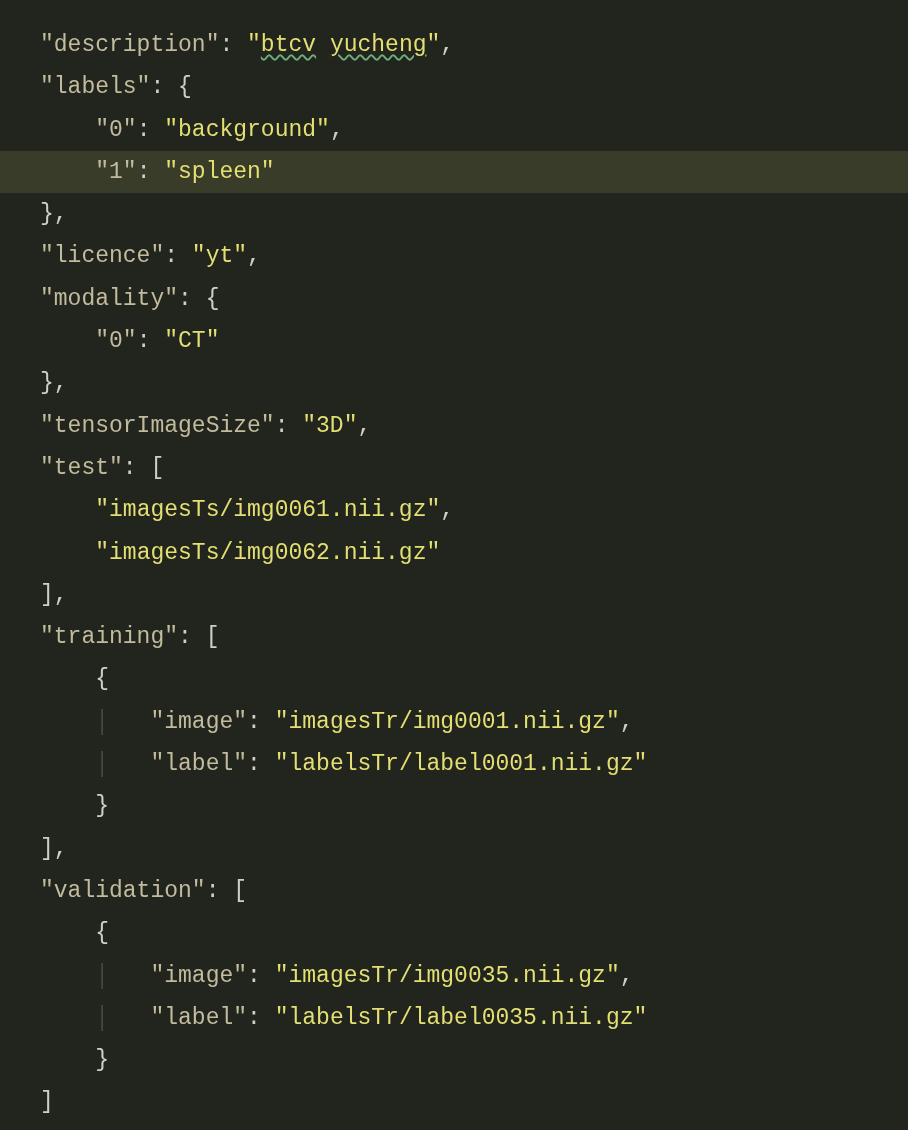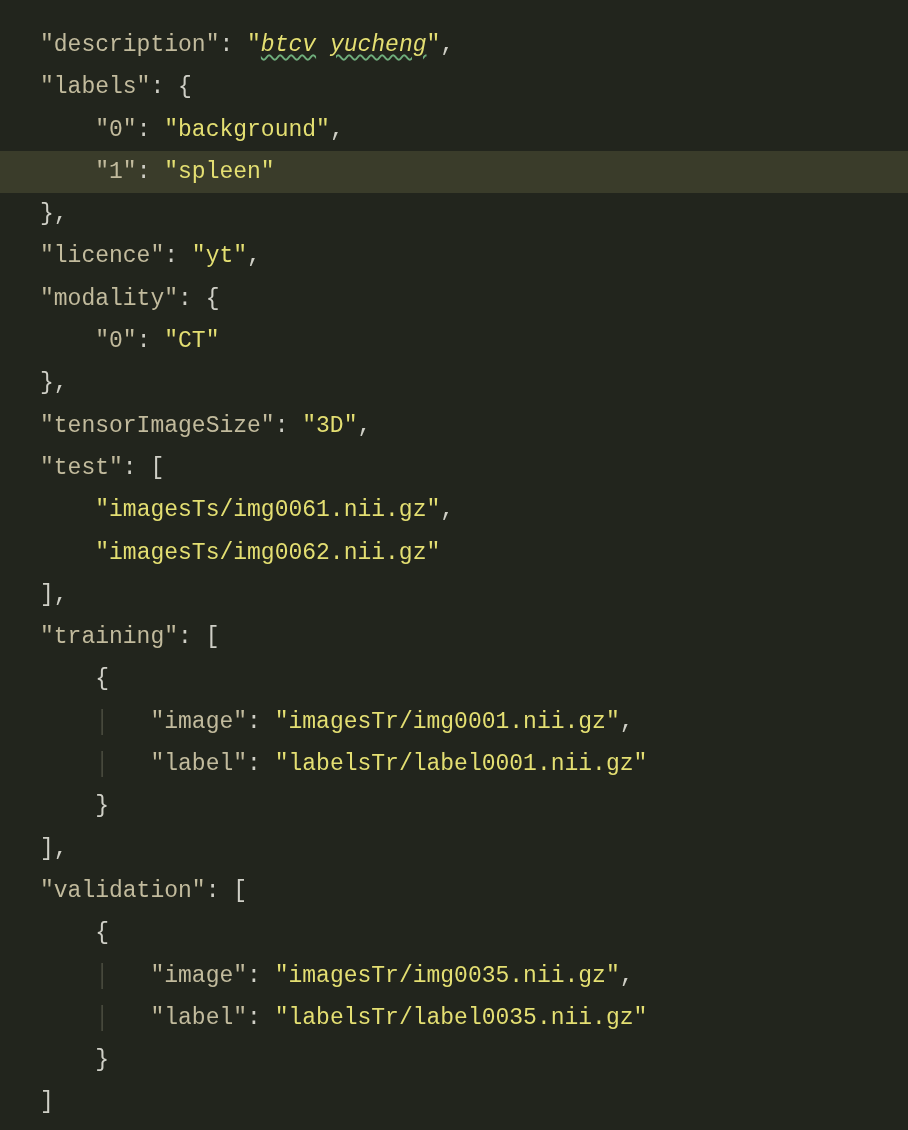--- a/index.html
+++ b/index.html
@@ -30,19 +30,18 @@
   .key { color: #c2bb9d; }              
   .str { color: #e4df72; }              
   .punct { color: #cfcfc6; }
   .guide { color: #4a4c3e; }            
   .spell {
     text-decoration-line: underline;
     text-decoration-style: wavy;
     text-decoration-color: #6fae7c;
     text-decoration-thickness: 1.5px;
     text-underline-offset: 3px;
-    font-style: italic;
   }
 </style>
 </head>
 <body>
 
 <pre class="code"><span class="ln"><span class="key">"description"</span><span class="punct">: </span><span class="str">"</span><span class="str spell">btcv</span><span class="str"> </span><span class="str spell">yucheng</span><span class="str">"</span><span class="punct">,</span></span><span class="ln"><span class="key">"labels"</span><span class="punct">: </span><span class="punct">{</span></span><span class="ln"><span class="punct">    </span><span class="key">"0"</span><span class="punct">: </span><span class="str">"background"</span><span class="punct">,</span></span><span class="ln hl"><span class="punct">    </span><span class="key">"1"</span><span class="punct">: </span><span class="str">"spleen"</span></span><span class="ln"><span class="punct">},</span></span><span class="ln"><span class="key">"licence"</span><span class="punct">: </span><span class="str">"yt"</span><span class="punct">,</span></span><span class="ln"><span class="key">"modality"</span><span class="punct">: </span><span class="punct">{</span></span><span class="ln"><span class="punct">    </span><span class="key">"0"</span><span class="punct">: </span><span class="str">"CT"</span></span><span class="ln"><span class="punct">},</span></span><span class="ln"><span class="key">"tensorImageSize"</span><span class="punct">: </span><span class="str">"3D"</span><span class="punct">,</span></span><span class="ln"><span class="key">"test"</span><span class="punct">: </span><span class="punct">[</span></span><span class="ln"><span class="punct">    </span><span class="str">"imagesTs/img0061.nii.gz"</span><span class="punct">,</span></span><span class="ln"><span class="punct">    </span><span class="str">"imagesTs/img0062.nii.gz"</span></span><span class="ln"><span class="punct">],</span></span><span class="ln"><span class="key">"training"</span><span class="punct">: </span><span class="punct">[</span></span><span class="ln"><span class="punct">    </span><span class="punct">{</span></span><span class="ln"><span class="punct">    </span><span class="guide">│   </span><span class="key">"image"</span><span class="punct">: </span><span class="str">"imagesTr/img0001.nii.gz"</span><span class="punct">,</span></span><span class="ln"><span class="punct">    </span><span class="guide">│   </span><span class="key">"label"</span><span class="punct">: </span><span class="str">"labelsTr/label0001.nii.gz"</span></span><span class="ln"><span class="punct">    </span><span class="punct">}</span></span><span class="ln"><span class="punct">],</span></span><span class="ln"><span class="key">"validation"</span><span class="punct">: </span><span class="punct">[</span></span><span class="ln"><span class="punct">    </span><span class="punct">{</span></span><span class="ln"><span class="punct">    </span><span class="guide">│   </span><span class="key">"image"</span><span class="punct">: </span><span class="str">"imagesTr/img0035.nii.gz"</span><span class="punct">,</span></span><span class="ln"><span class="punct">    </span><span class="guide">│   </span><span class="key">"label"</span><span class="punct">: </span><span class="str">"labelsTr/label0035.nii.gz"</span></span><span class="ln"><span class="punct">    </span><span class="punct">}</span></span><span class="ln"><span class="punct">]</span></span></pre>
 
 </body></html>

